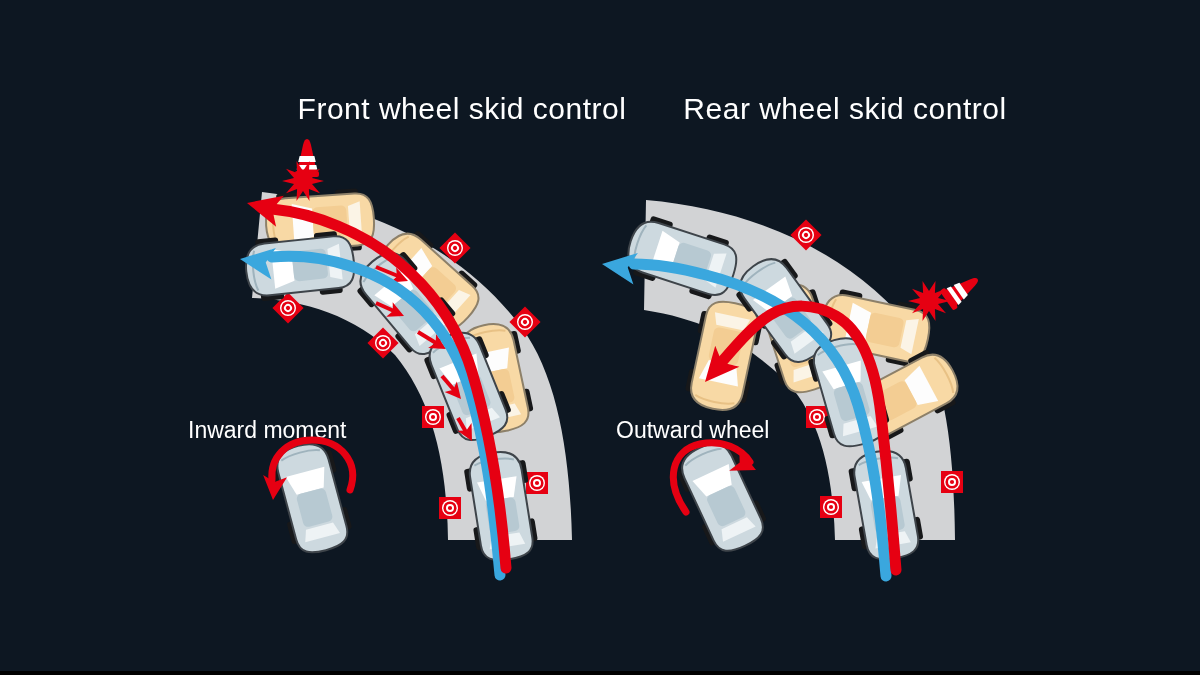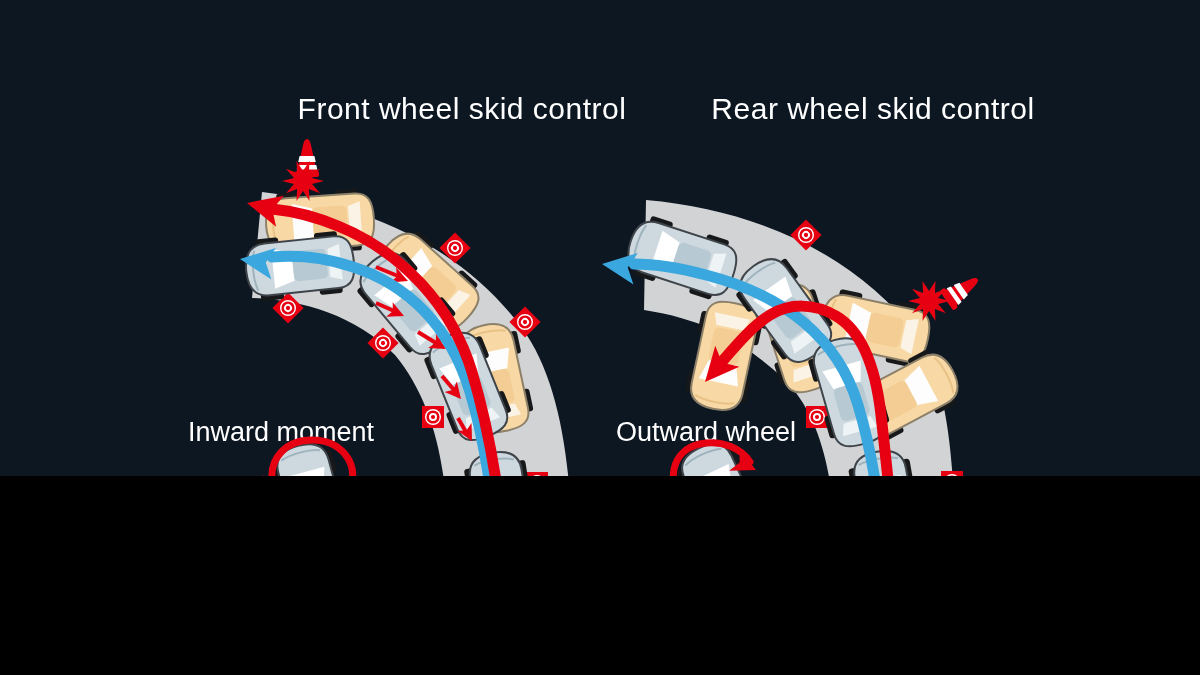--- a/index.html
+++ b/index.html
@@ -1,29 +1,29 @@
 <!DOCTYPE html>
 <html><head>
 <meta charset="utf-8">
 <style>
   html,body{margin:0;padding:0;background:#000;}
   #stage{
-    position:relative;width:1200px;height:476px;overflow:hidden;
+    position:relative;width:1200px;height:671px;overflow:hidden;
     background:var(--background,#0d1722);
     font-family:"Liberation Sans", sans-serif;
   }
   .panel-title{
     position:absolute;top:92px;transform:translateX(-50%);
     color:var(--text,#fff);font-size:30px;font-weight:500;letter-spacing:.5px;white-space:nowrap;
   }
   #title-front{left:462px;}
-  #title-rear{left:845px;margin-left:28px;}
+  #title-rear{left:845px;}
   .moment-label{
     position:absolute;top:417px;color:var(--text,#fff);
-    font-size:27px;font-weight:500;white-space:nowrap;
+    font-size:23px;font-weight:500;white-space:nowrap;
   }
   #label-inward{left:188px;}
   #label-outward{left:616px;}
   svg{position:absolute;left:0;top:0;}
 </style>
 </head>
 <body>
 
 <div id="stage" style="--background: #0d1722; --road: #d2d3d5; --skid_red: #e60012; --control_blue: #3aa7de; --skid_car_body: #f8d9a5; --control_car_body: #cdd9df; --text: #ffffff;">
 

